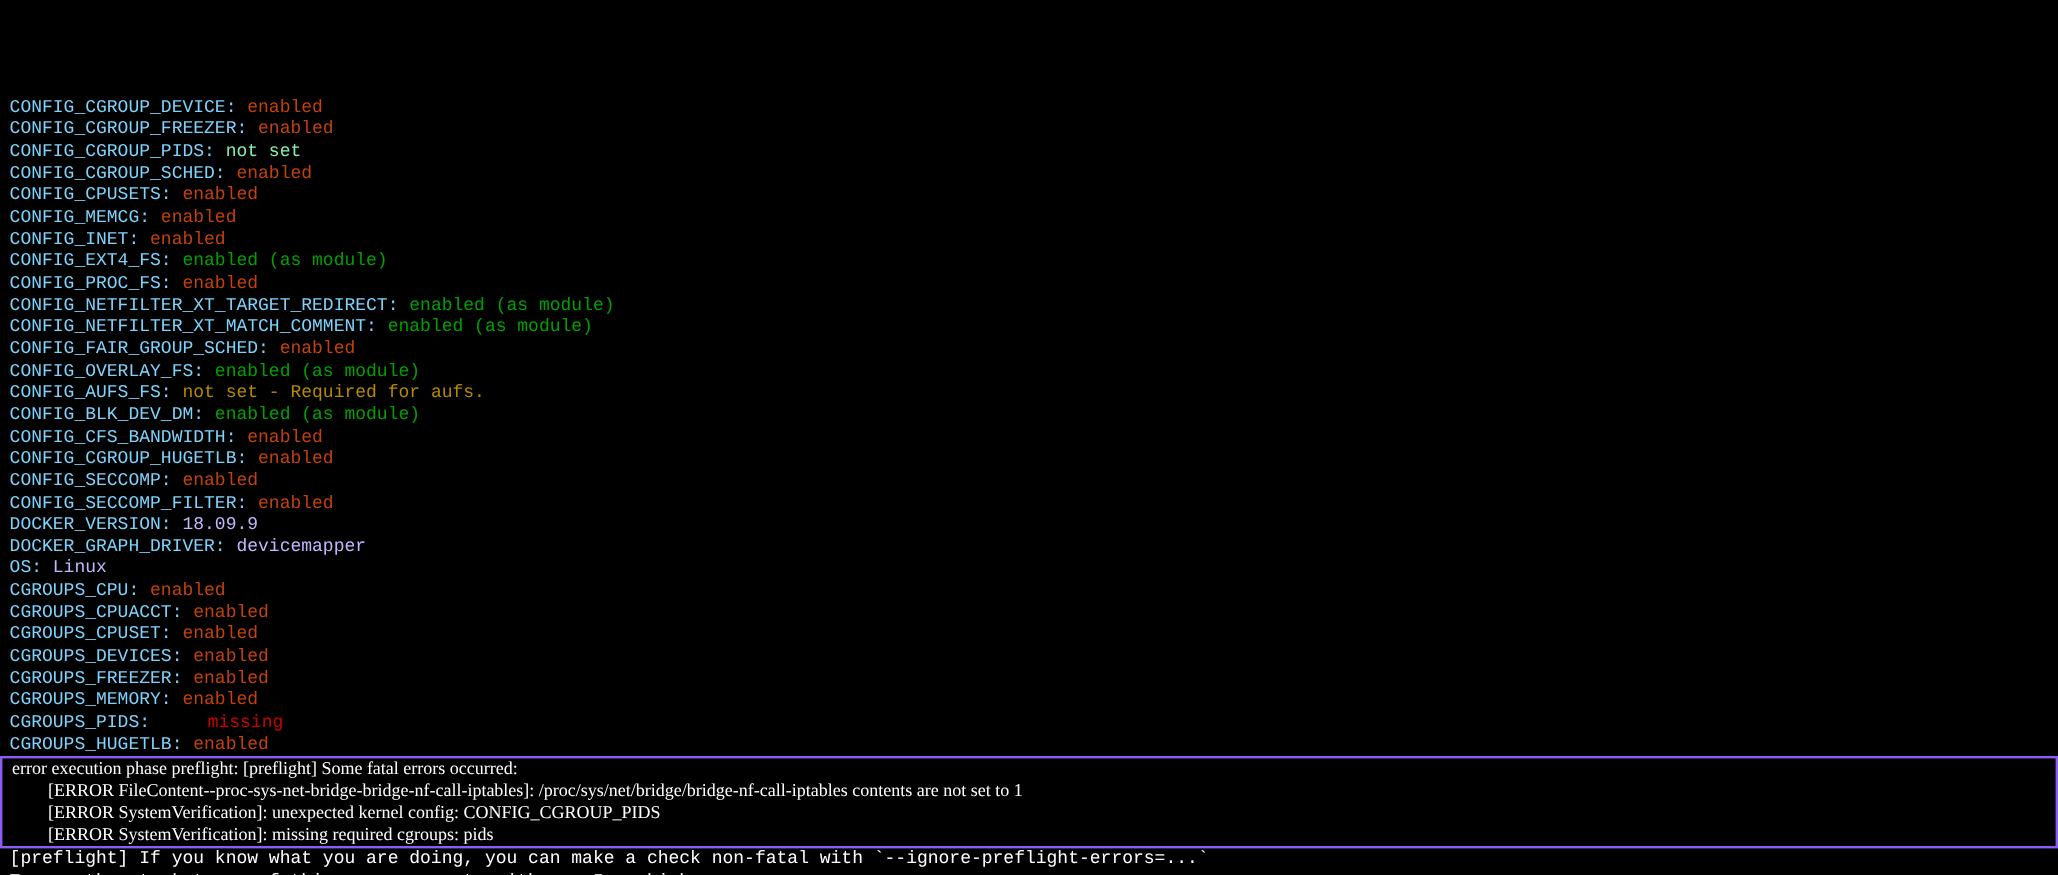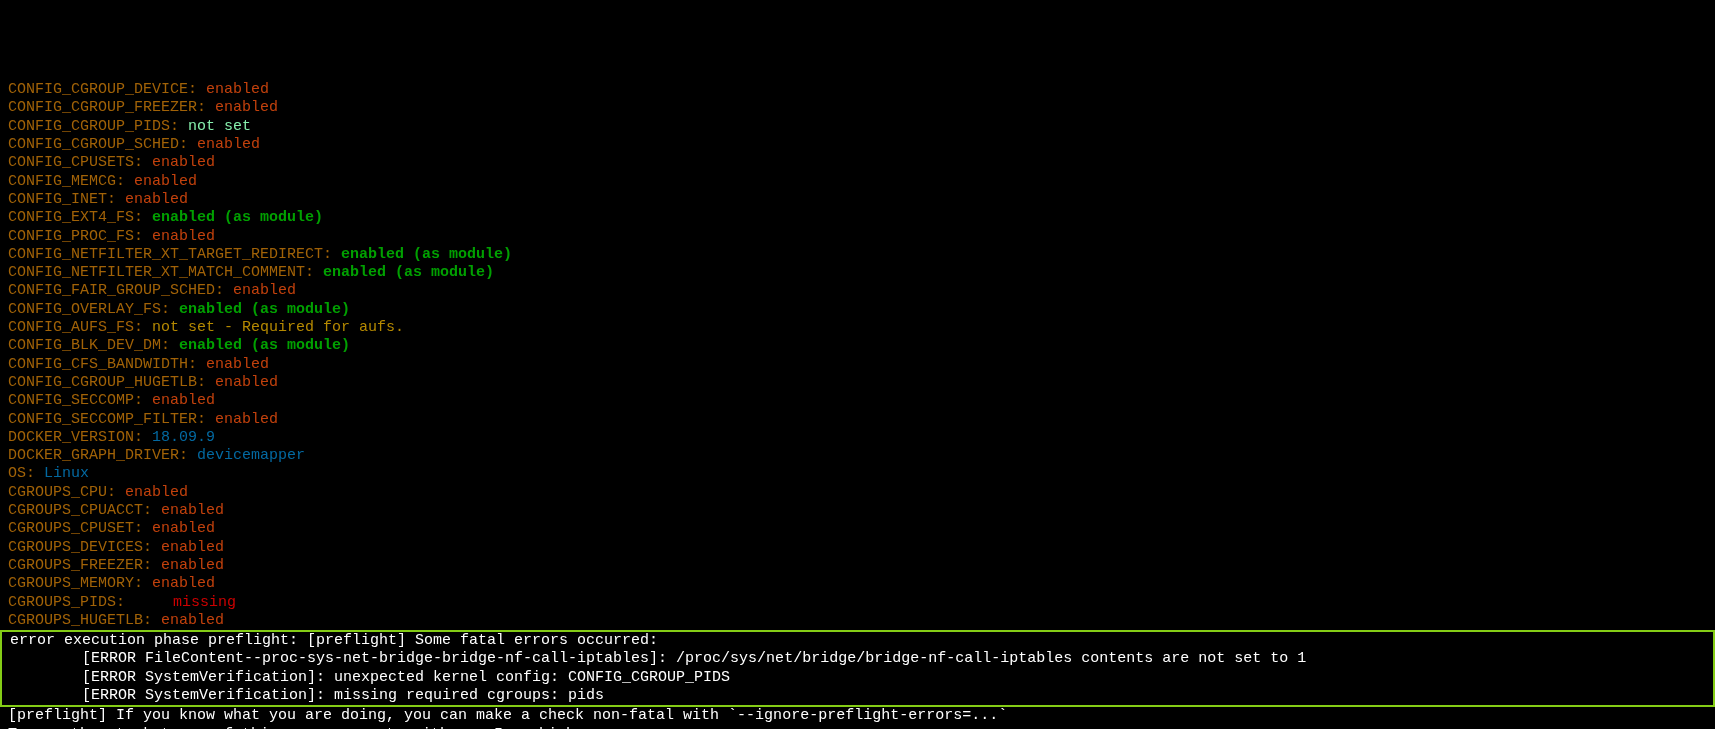--- a/index.html
+++ b/index.html
@@ -14,51 +14,51 @@
       font-size: 15px;
       line-height: 18.3px;
       padding: 8px;
       white-space: pre;
       overflow-x: hidden;
     }
     .line {
       display: block;
     }
     .key {
-      color: #a16207;
+      color: #7dd3fc;
       margin-top: 14px;
     }
     .enabled {
       color: #c2410c;
     }
     .enabled-module {
       color: #00a000;
-      font-weight: bold;
     }
     .notset {
       color: #86efac;
     }
     .missing {
       color: #cc0000;
       padding-left: 39px;
     }
     .yellow {
       color: #b58900;
       margin-top: 25px;
     }
     .teal {
-      color: #0369a1;
+      color: #c4b5fd;
     }
     .error-box {
-      border: 2px solid #84cc16;
+      border: 2px solid #8b5cf6;
       padding: 0;
       margin-left: -8px;
       margin-right: -8px;
       padding-left: 8px;
       padding-right: 8px;
+      font-family: Liberation Serif, serif;
     }
     .w {
       color: #ffffff;
     }
   </style>
 </head>
 <body>
 
 
 

